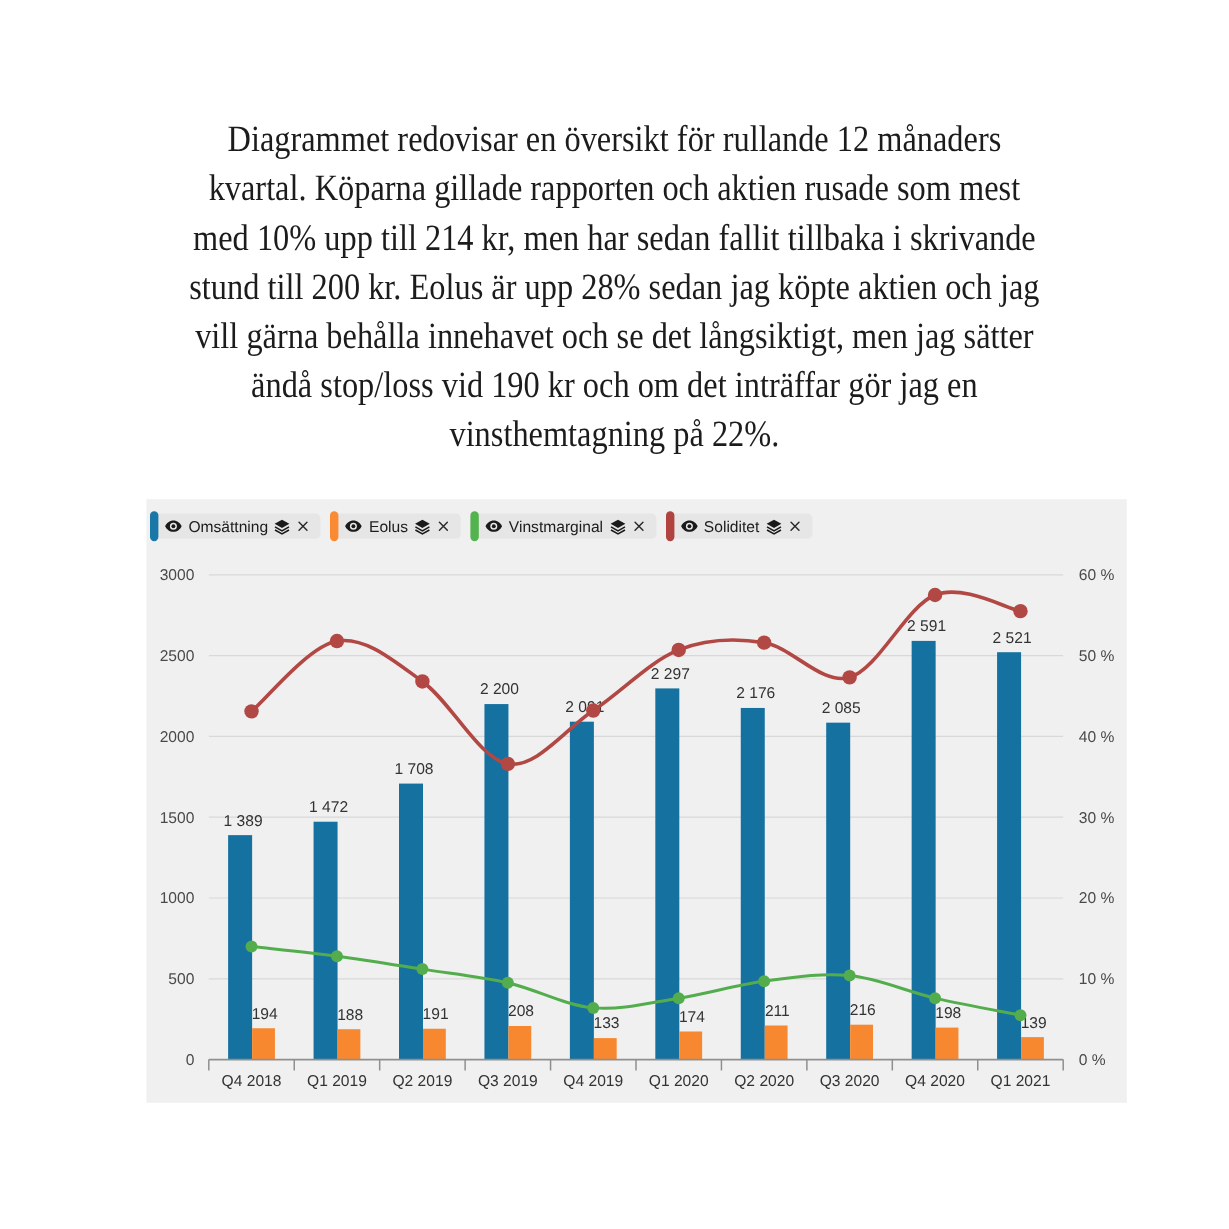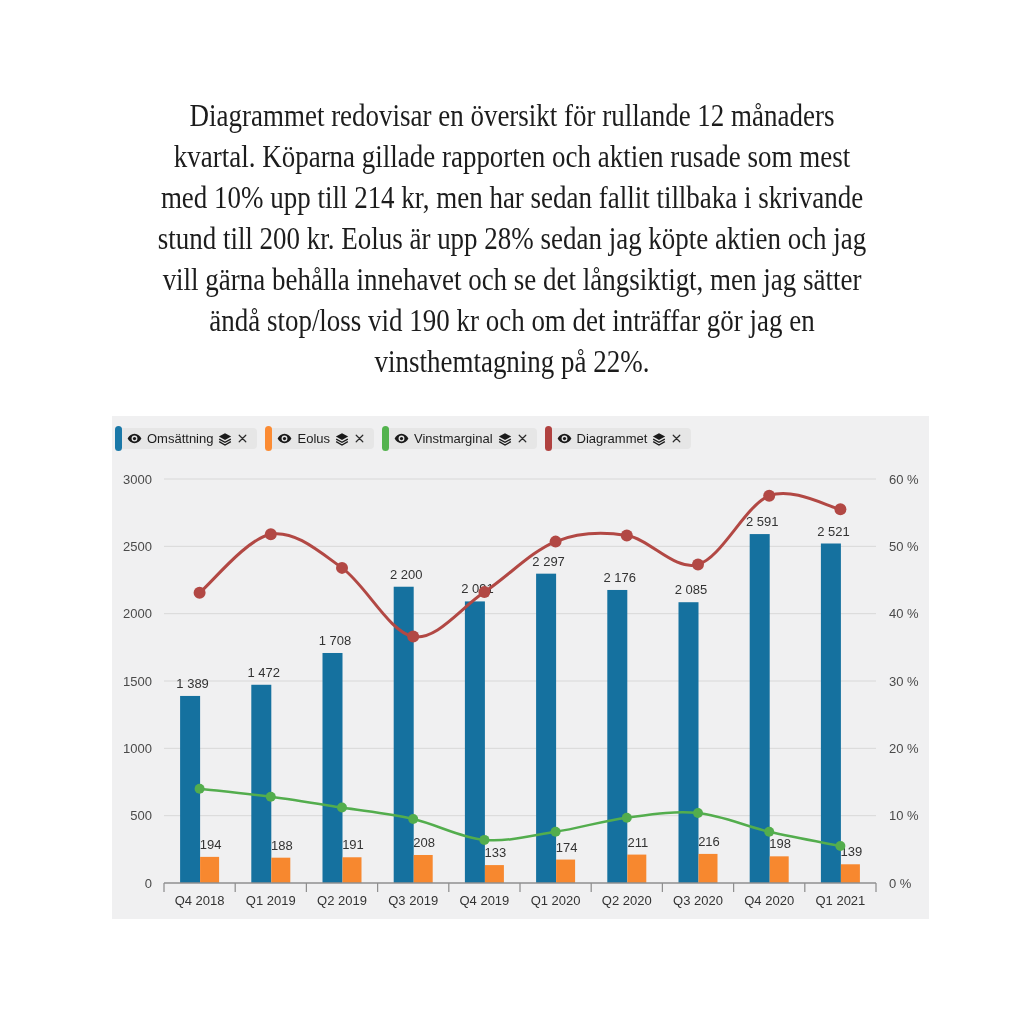--- a/index.html
+++ b/index.html
@@ -8,21 +8,21 @@
     font-family:"Liberation Sans", sans-serif;
   }
   .intro{
     position:absolute;top:95px;left:12px;width:1000px;
     font-family:"Liberation Serif", serif;
     font-size:31px;line-height:41px;color:#1c1c1c;
     text-align:center;transform:scaleX(0.87);transform-origin:50% 0;
   }
   .intro .line{white-space:nowrap;}
   .chart-panel{
-    position:absolute;left:112px;top:416px;width:817px;height:503px;
+    position:absolute;left:122px;top:416px;width:817px;height:503px;
     background:#f0f0f1;
   }
   .legend{
     position:absolute;left:3px;top:12px;display:flex;gap:8px;align-items:center;z-index:2;
   }
   .chip{
     display:flex;align-items:center;gap:5px;height:21px;
     background:#e6e6e6;border-radius:4px;padding:0 9px 0 0;cursor:pointer;
   }
   .chip .stripe{width:7px;height:25px;border-radius:3.5px;flex:0 0 auto;}
@@ -93,21 +93,21 @@
         <svg width="11" height="11" viewBox="0 0 20 20">
           <path stroke="#2a2a2a" stroke-width="2.2" stroke-linecap="round" d="M4 4 16 16M16 4 4 16"></path>
         </svg>
       </div>
       <div class="chip">
         <span class="stripe" style="background:#b04240"></span>
         <svg width="15" height="15" viewBox="0 0 24 24">
           <path fill="#1a1a1a" d="M12 4.5C7 4.5 2.8 8 1 12c1.8 4 6 7.5 11 7.5S21.2 16 23 12c-1.8-4-6-7.5-11-7.5Zm0 12.2a4.7 4.7 0 1 1 0-9.4 4.7 4.7 0 0 1 0 9.4Z"></path>
           <circle cx="12" cy="12" r="2.6" fill="#1a1a1a"></circle>
         </svg>
-        <span class="lbl">Diagrammet</span>
+        <span class="lbl">Soliditet</span>
         <svg width="14" height="14" viewBox="0 0 24 24">
           <path fill="#1a1a1a" d="M12 2 1.5 7.8 12 13.6 22.5 7.8Z"></path>
           <path fill="none" stroke="#1a1a1a" stroke-width="2.2" d="M2 12.2 12 17.8 22 12.2"></path>
           <path fill="none" stroke="#1a1a1a" stroke-width="2.2" d="M2 16.6 12 22.2 22 16.6"></path>
         </svg>
         <svg width="11" height="11" viewBox="0 0 20 20">
           <path stroke="#2a2a2a" stroke-width="2.2" stroke-linecap="round" d="M4 4 16 16M16 4 4 16"></path>
         </svg>
       </div>
     </div>

